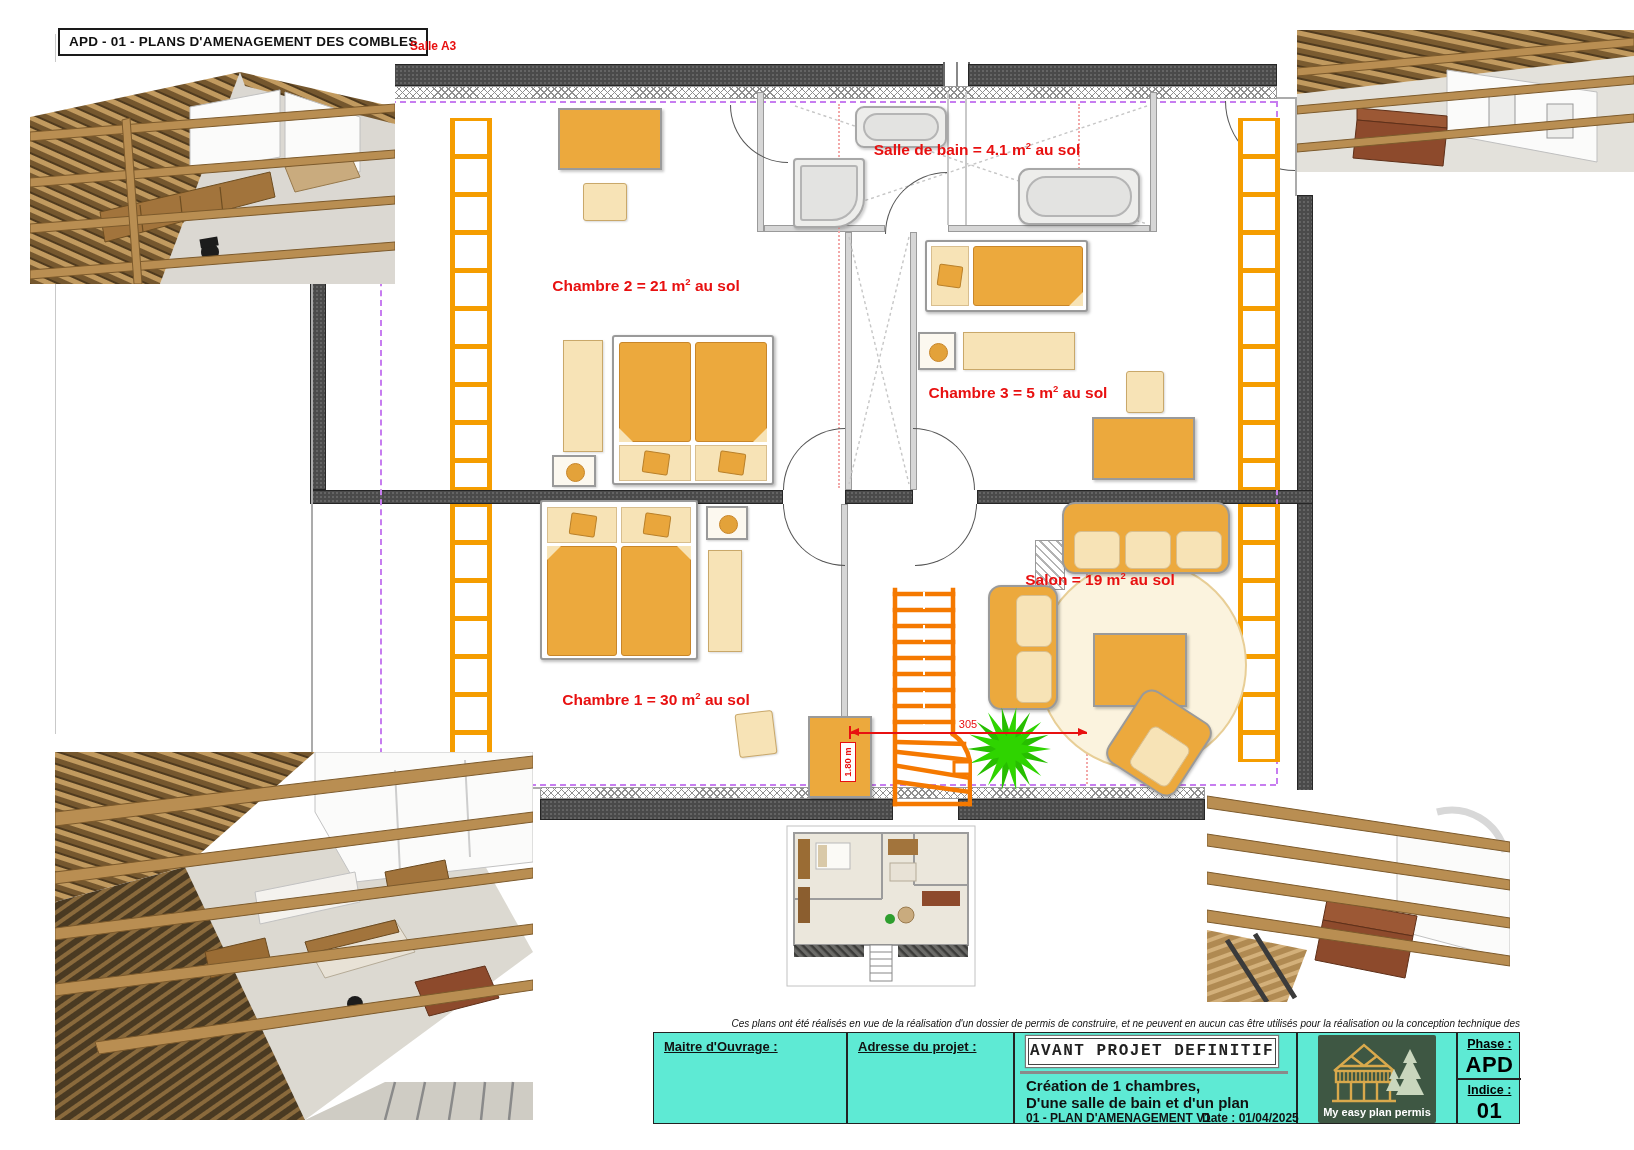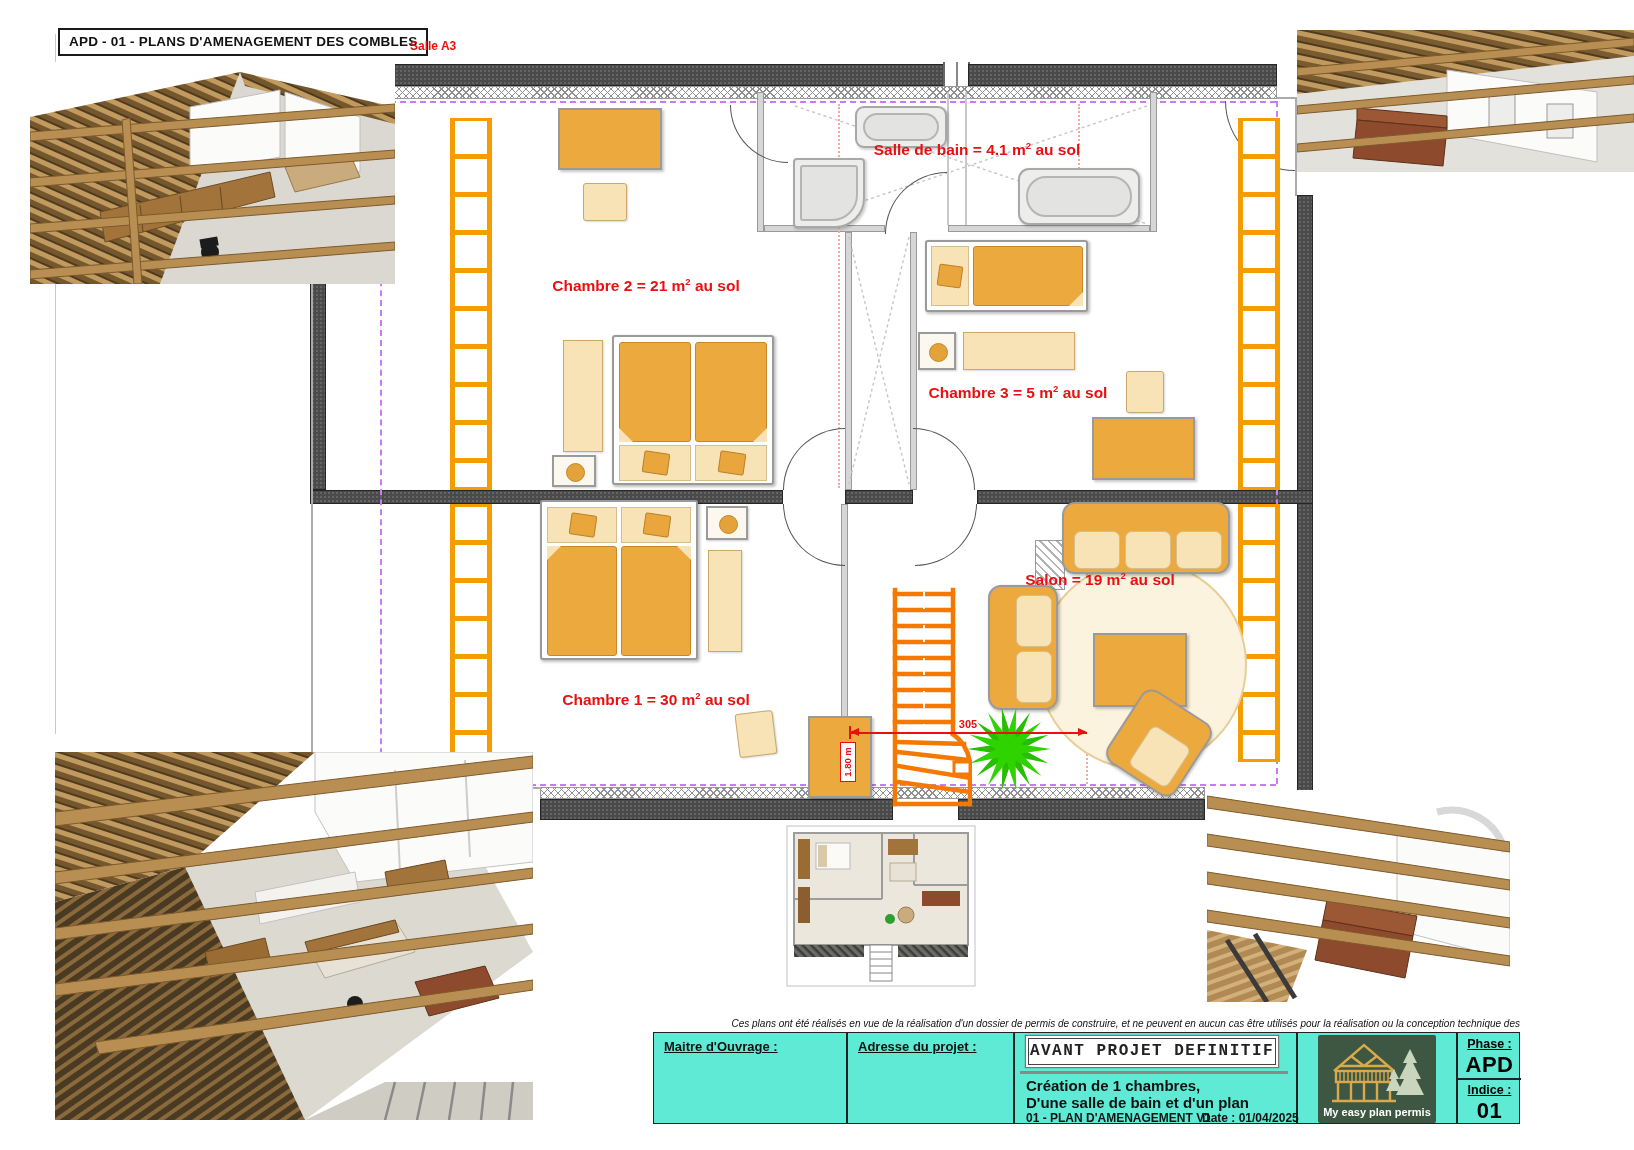--- a/index.html
+++ b/index.html
@@ -66,21 +66,21 @@
     border:1.5px solid #9a9a9a; background-color:#fff; }
   .rug-circle { background:#FBF3DE; border:2px solid #E8CE96; border-radius:50%; }
 
   
   .label-red { color:#E81010; font-weight:bold; font-size:15.5px; text-align:center; white-space:nowrap; }
   .label-red sup { font-size:9.5px; }
   .dim-line { border-top:2px solid #E81010; }
   .dim-tick { background:#E81010; }
   .tri-l { width:0;height:0;border-top:4px solid transparent;border-bottom:4px solid transparent;border-right:9px solid #E81010; }
   .tri-r { width:0;height:0;border-top:4px solid transparent;border-bottom:4px solid transparent;border-left:9px solid #E81010; }
-  .dim-text { color:#E81010; font-weight:bold; font-size:11px; text-align:center; }
+  .dim-text { color:#E81010; font-weight:normal; font-size:11px; text-align:center; }
   .vdim { border:1.2px solid #E81010; color:#E81010; font-weight:bold; font-size:9.5px; line-height:13px;
     background:#fff; text-align:center; transform:rotate(-90deg); white-space:nowrap; }
 
   
   .disclaimer { font-style: italic; font-size: 10px; color:#111; text-align:right; }
   .tableframe { border: 1.6px solid #222; background:#5eead4; }
   .tableframe > div { position:absolute; }
   .cell-div { background:#222; }
   .cell-label { font-weight:bold; font-size:13px; text-decoration:underline; color:#111; }
   .apd-box { border:1.5px solid #444; box-shadow:0 0 0 2px #fff, 0 0 0 3.2px #777;

